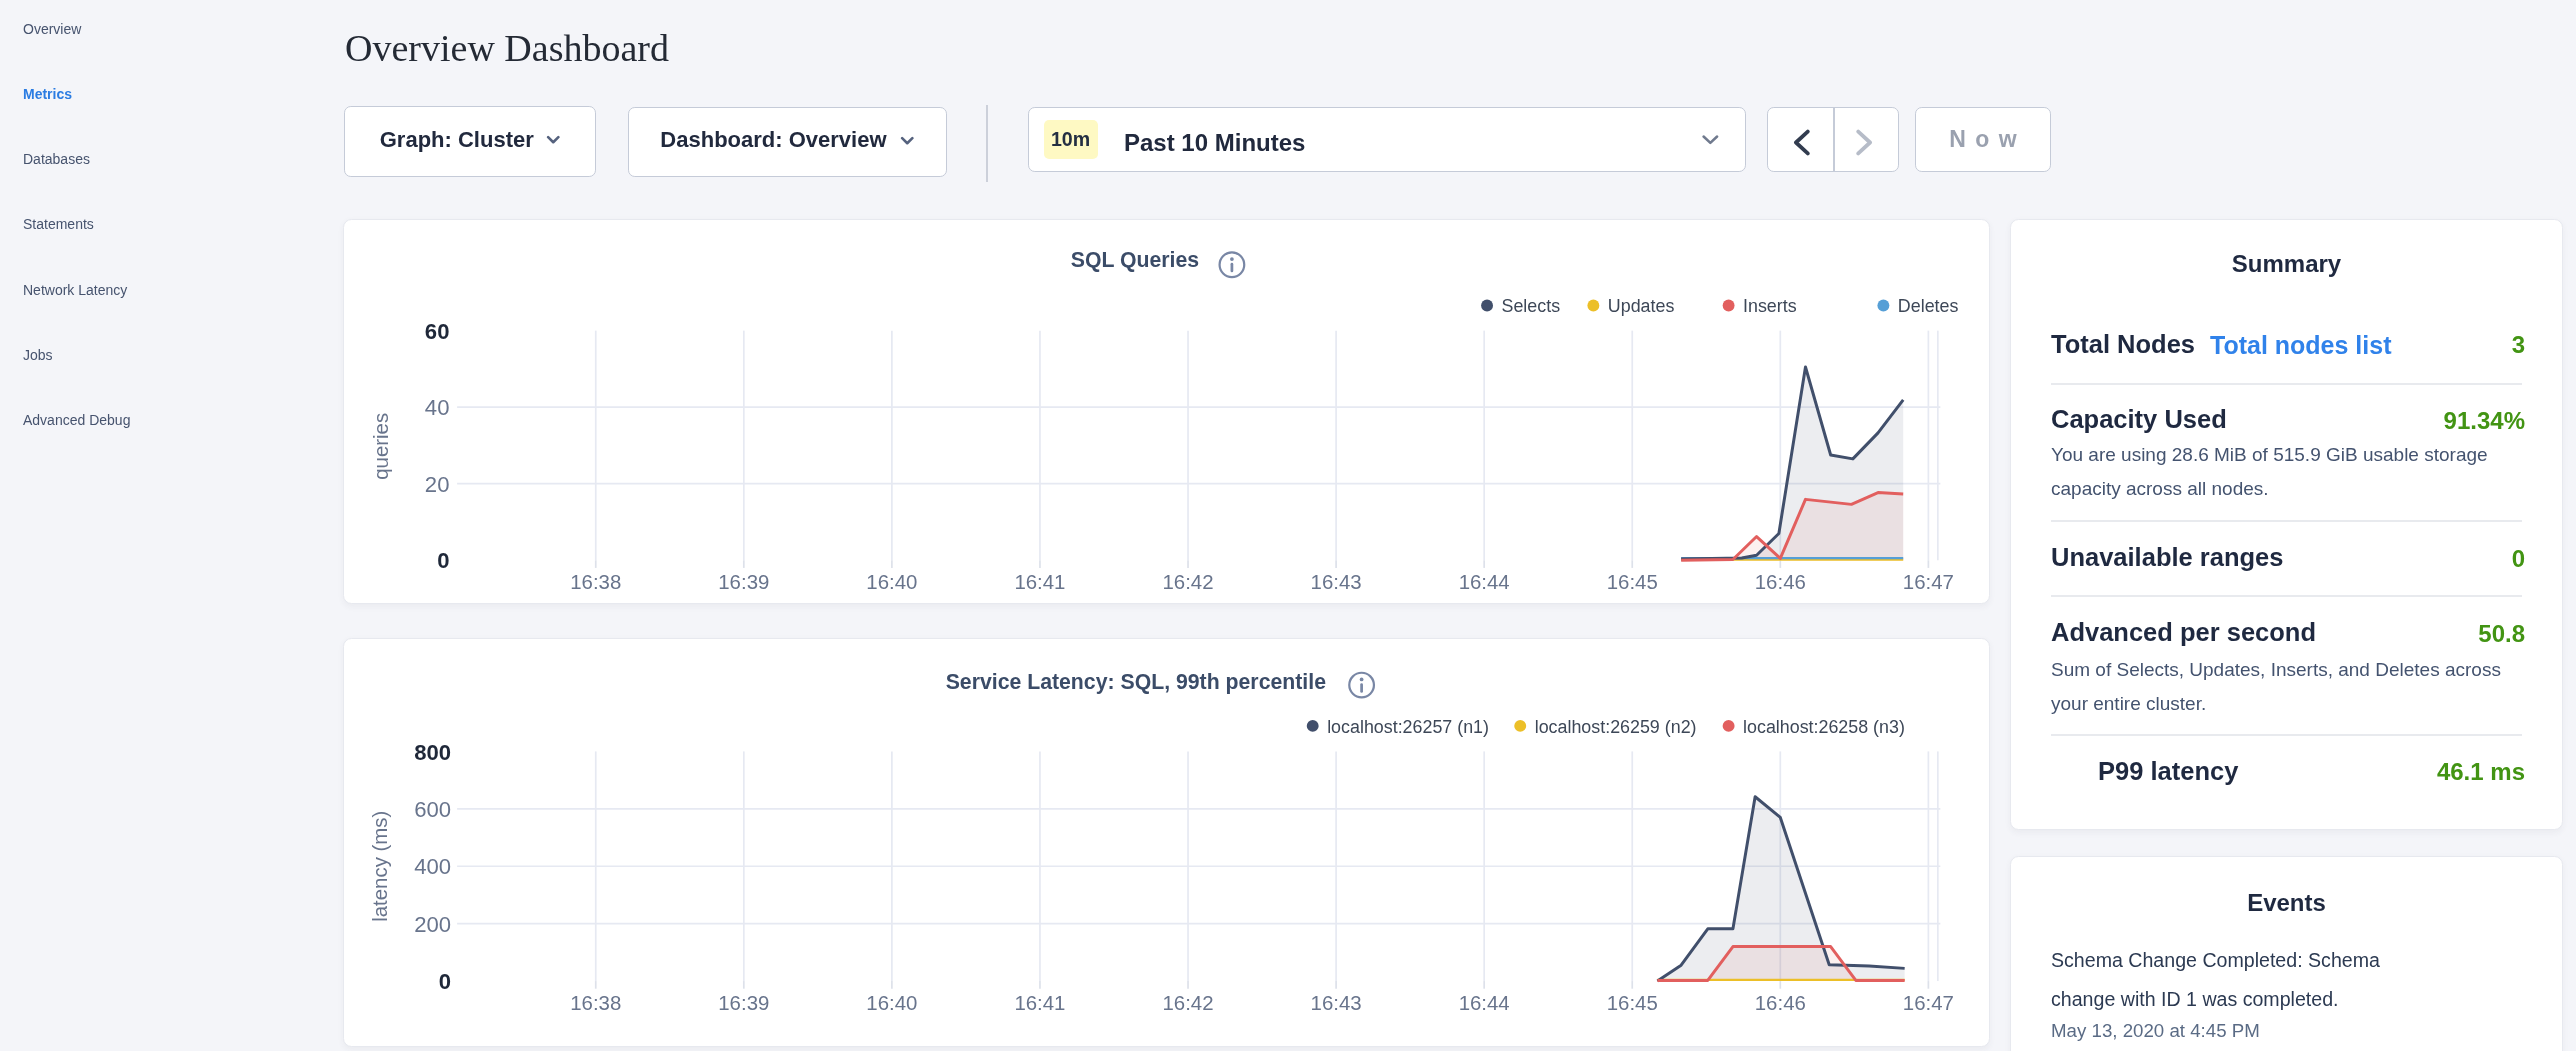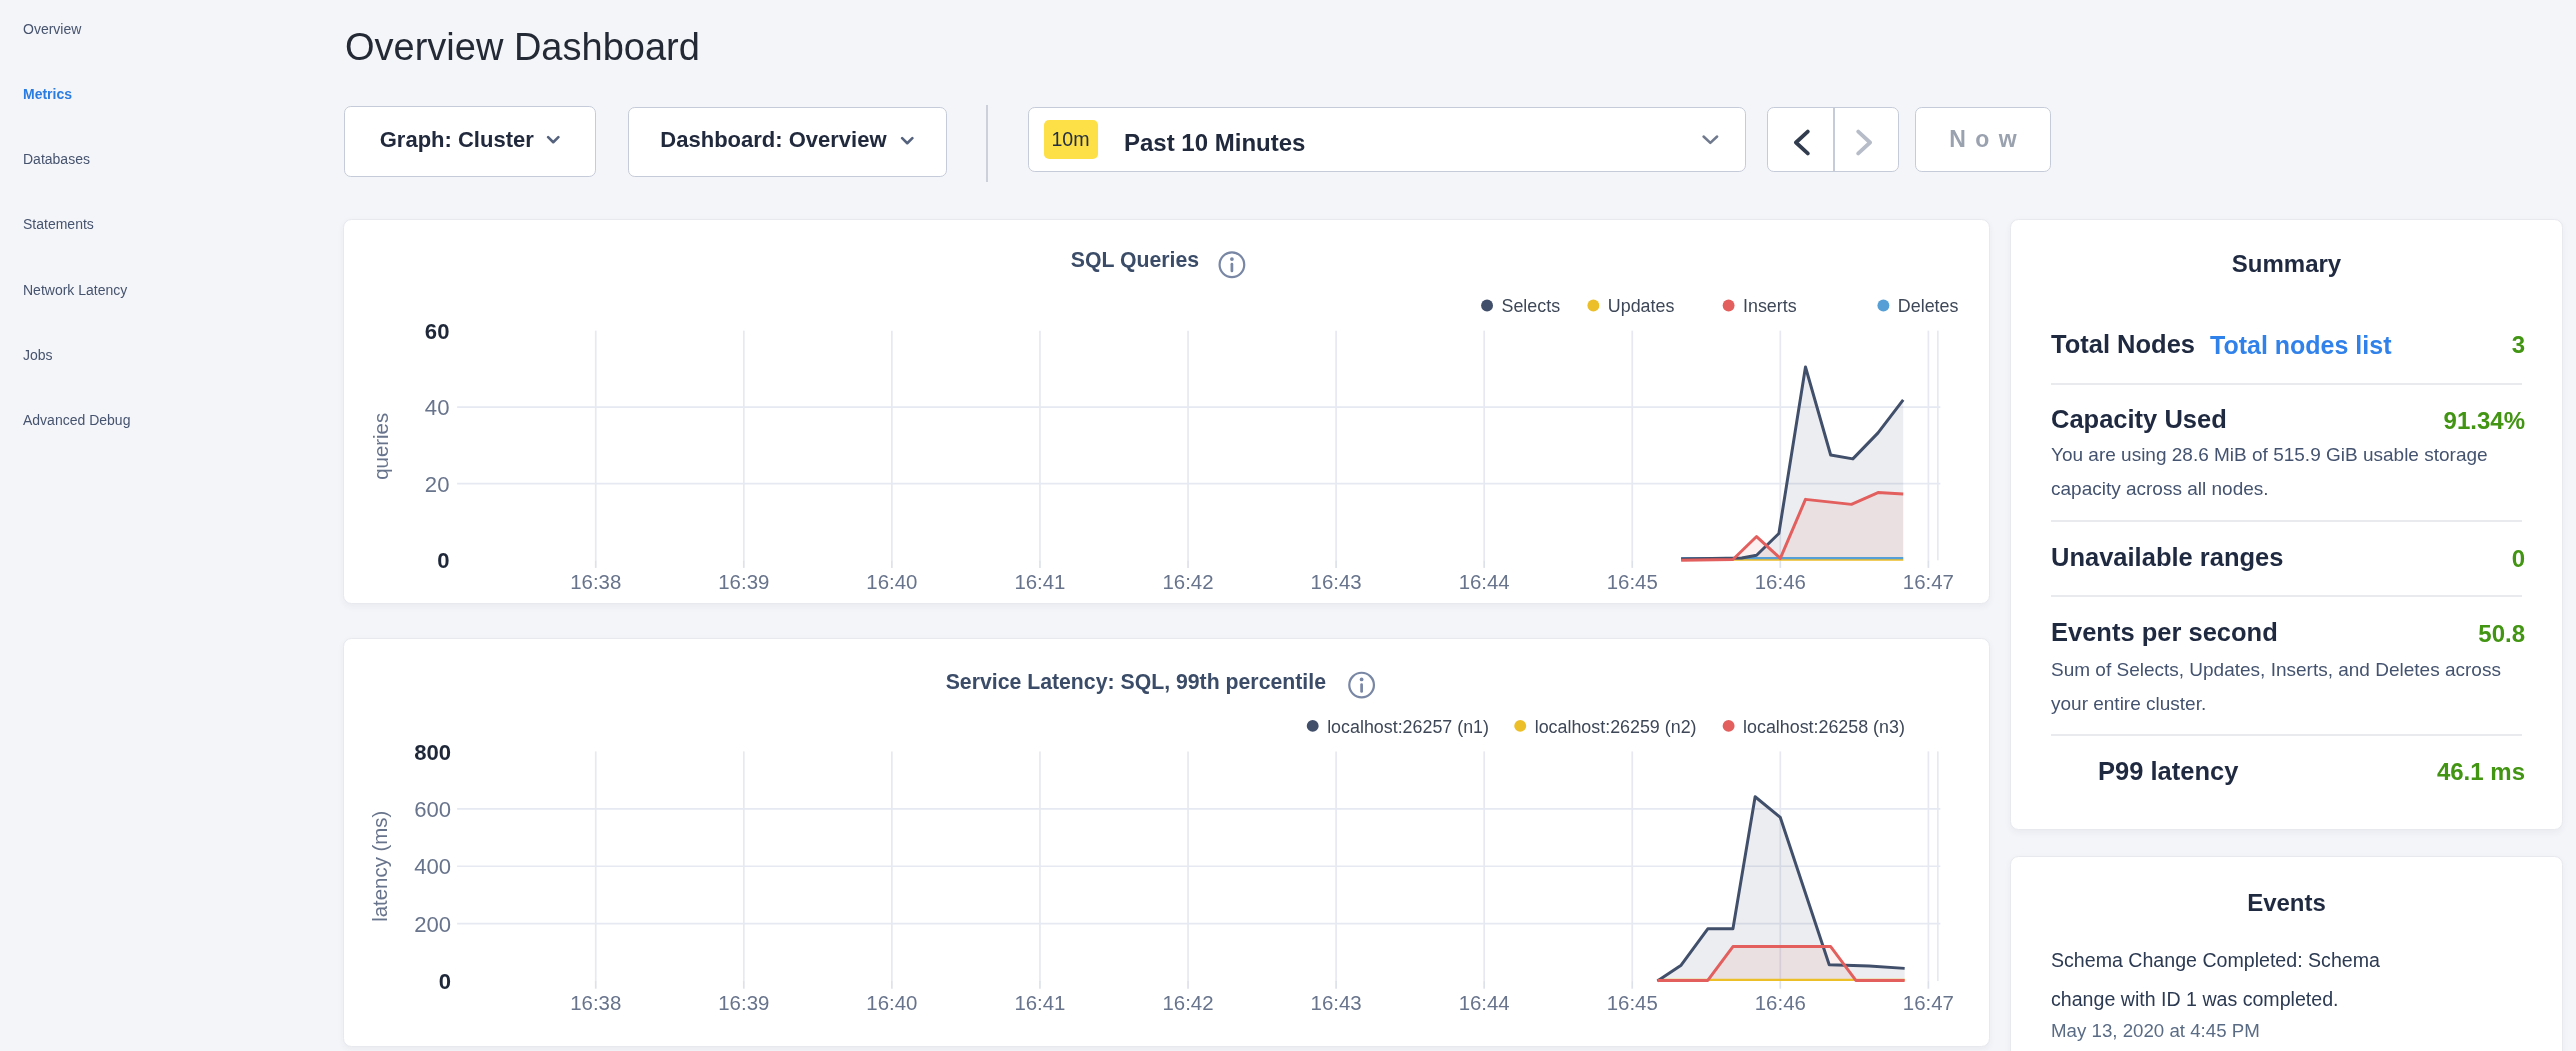--- a/index.html
+++ b/index.html
@@ -20,37 +20,37 @@
 <body>
 
 <div class="abs nav" style="top:21px;">Overview</div>
 <div class="abs nav active" style="top:86px;">Metrics</div>
 <div class="abs nav" style="top:151px;">Databases</div>
 <div class="abs nav" style="top:216px;">Statements</div>
 <div class="abs nav" style="top:282px;">Network Latency</div>
 <div class="abs nav" style="top:347px;">Jobs</div>
 <div class="abs nav" style="top:412px;">Advanced Debug</div>
 
-<div class="abs" style="left:345px; top:25.5px; font-size:38px; color:#242a35;">Overview Dashboard</div>
+<div class="abs" style="left:345px; top:25.5px; font-size:38px; color:#242a35;font-family:Liberation Serif, serif;">Overview Dashboard</div>
 
 <div class="btn" style="left:344px; top:106px; width:252px; height:71px; padding-bottom:3.4px;">
   <span class="ddtext">Graph: Cluster</span>
   <svg width="14.5" height="9.4" viewBox="0 0 17 11" style="margin-left:12px;">
       <path d="M2.5 2.5 L8.5 8.5 L14.5 2.5" fill="none" stroke="#55627e" stroke-width="3" stroke-linecap="round" stroke-linejoin="round"></path>
     </svg>
 </div>
 <div class="btn" style="left:628px; top:107px; width:319px; height:70px; padding-bottom:3.4px;">
   <span class="ddtext">Dashboard: Overview</span>
   <svg width="14.5" height="9.4" viewBox="0 0 17 11" style="margin-left:13.6px;">
       <path d="M2.5 2.5 L8.5 8.5 L14.5 2.5" fill="none" stroke="#55627e" stroke-width="3" stroke-linecap="round" stroke-linejoin="round"></path>
     </svg>
 </div>
 <div class="abs" style="left:986px; top:105px; width:1.7px; height:77px; background:#ccd0da;"></div>
 <div class="btn" style="left:1028px; top:107px; width:718px; height:65px; justify-content:flex-start;">
-  <div style="margin-left:14.5px; width:54px; height:39px; background:#fde047; border-radius:5.1px; display:flex; align-items:center; justify-content:center; font-size:19.6px; font-weight:normal; color:#242f42;">10m</div>
+  <div style="margin-left:14.5px; width:54px; height:39px; background:#fef9c3; border-radius:5.1px; display:flex; align-items:center; justify-content:center; font-size:19.6px; font-weight:bold; color:#242f42;">10m</div>
   <div style="position:absolute; left:95px; top:21px; font-size:24px; font-weight:bold; color:#21293d;">Past 10 Minutes</div>
   <svg width="18.7" height="11" viewBox="0 0 22 13" style="position:absolute; right:25px;">
       <path d="M3 3 L11 10.5 L19 3" fill="none" stroke="#707a8e" stroke-width="3" stroke-linecap="round" stroke-linejoin="round"></path>
     </svg>
 </div>
 <div class="btn" style="left:1767px; top:107px; width:132px; height:65px;">
   <div style="position:absolute; left:65px; top:0; bottom:0; width:1.7px; background:#c5cbd8;"></div>
   <svg width="22" height="27" viewBox="0 0 26 32" style="position:absolute; left:22px; top:21px;">
       <path d="M21 3 L7 16 L21 29" fill="none" stroke="#323c4f" stroke-width="4.5" stroke-linecap="round" stroke-linejoin="round"></path>
     </svg>
@@ -189,21 +189,21 @@
   <div class="abs" style="left:199px; top:111px; font-size:25px; font-weight:bold; color:#3082ea;">Total nodes list</div>
   <div class="green" style="top:111px;">3</div>
   <div class="divider" style="top:163px;"></div>
   <div class="abs rowt" style="left:40px; top:185px;">Capacity Used</div>
   <div class="green" style="top:187px;">91.34%</div>
   <div class="abs desc" style="left:40px; top:218px; width:463px;">You are using 28.6 MiB of 515.9 GiB usable storage capacity across all nodes.</div>
   <div class="divider" style="top:300px;"></div>
   <div class="abs rowt" style="left:40px; top:323px;">Unavailable ranges</div>
   <div class="green" style="top:325px;">0</div>
   <div class="divider" style="top:375px;"></div>
-  <div class="abs rowt" style="left:40px; top:398px;">Events per second</div>
+  <div class="abs rowt" style="left:40px; top:398px;">Advanced per second</div>
   <div class="green" style="top:400px;">50.8</div>
   <div class="abs desc" style="left:40px; top:433px; width:463px;">Sum of Selects, Updates, Inserts, and Deletes across your entire cluster.</div>
   <div class="divider" style="top:514px;"></div>
   <div class="abs rowt" style="left:40px; top:537px;margin-left:47px;">P99 latency</div>
   <div class="green" style="top:538px;">46.1 ms</div>
 </div>
 
 <div class="card" style="left:2010px; top:856px; width:553px; height:340px;">
   <div class="abs" style="top:32px; left:0; right:0; text-align:center; font-size:24px; font-weight:bold; color:#1f2940;">Events</div>
   <div class="abs" style="left:40px; top:84px; width:357px; font-size:19.6px; color:#2c3a52; line-height:39px;">Schema Change Completed: Schema change with ID 1 was completed.</div>

